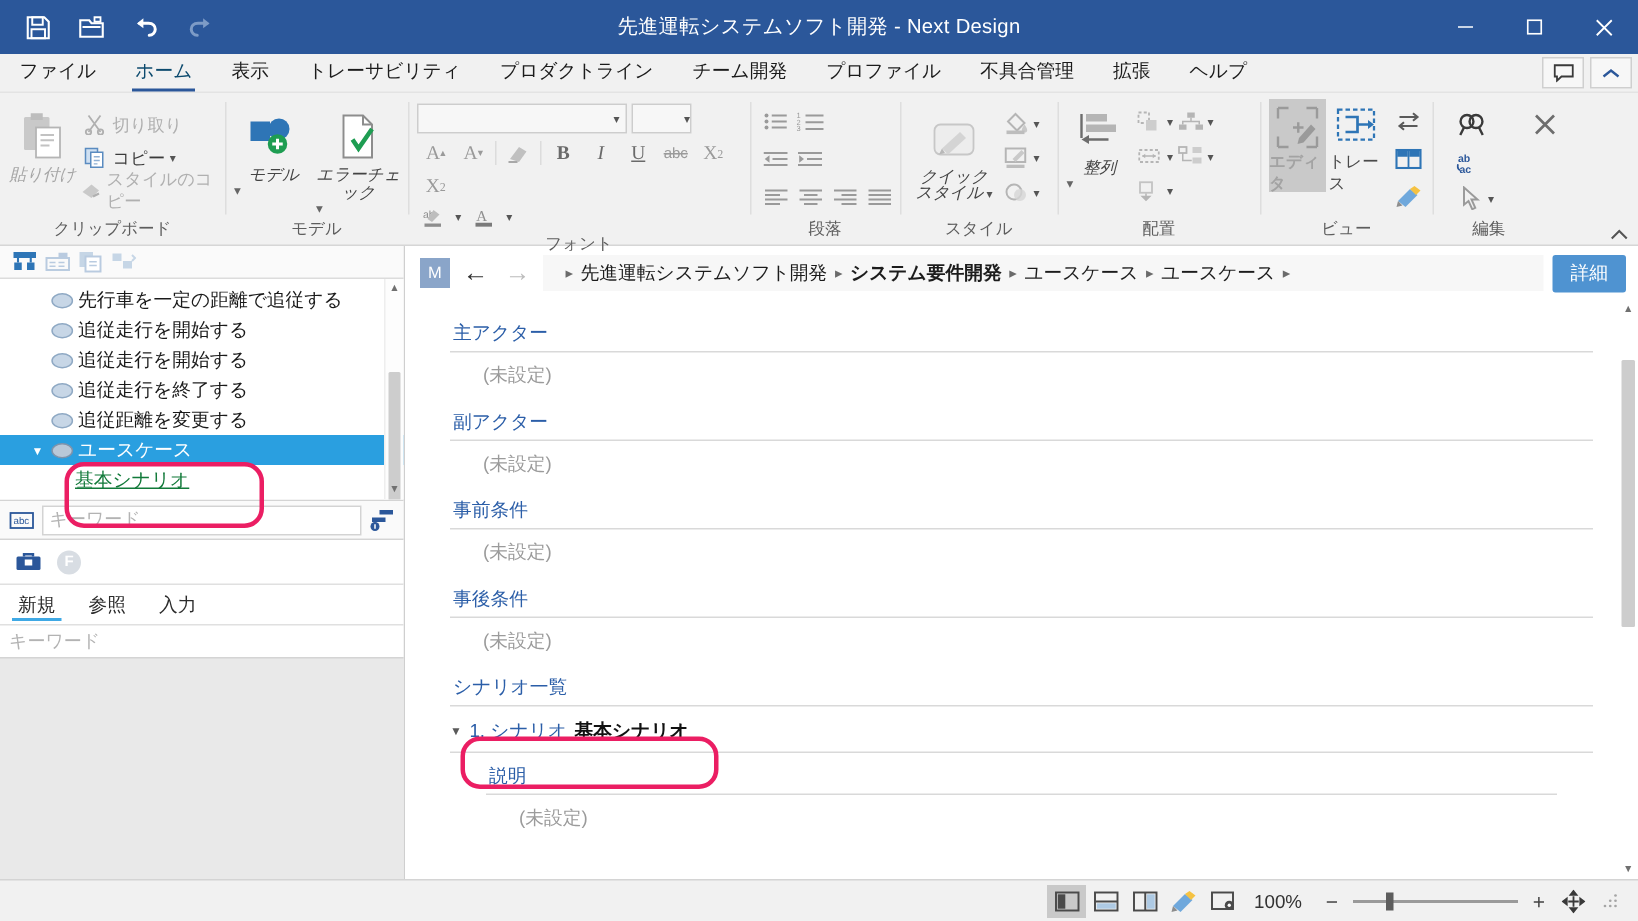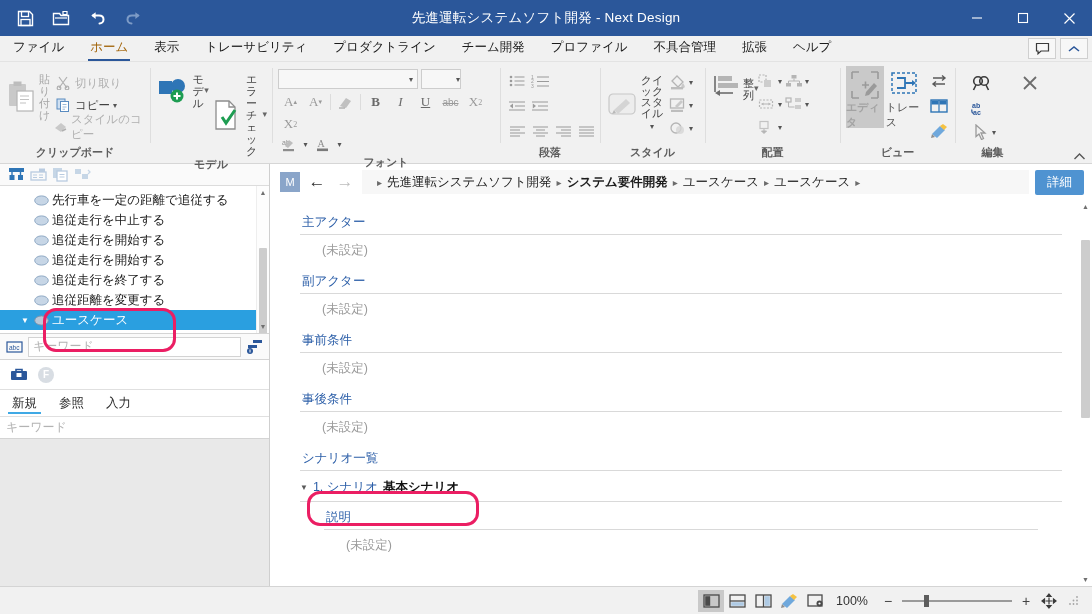--- a/index.html
+++ b/index.html
@@ -34,44 +34,44 @@
 
   
   .menubar {
     height:26px; background:#f1f1f1; display:flex; align-items:flex-end;
     flex:0 0 26px; position:relative; border-bottom:1px solid #e3e3e3;
   }
   .mtab {
     padding:3px 13px 5px 13px; font-size:12.5px; color:#1b1b1b; position:relative;
     white-space:nowrap;
   }
-  .mtab.active { color:#a16207; }
+  .mtab.active { color:#0c4a6e; }
   .mtab.active::after {
     content:""; position:absolute; left:11px; right:11px; bottom:0; height:2.5px; background:#2b579a;
   }
   .menu-right { position:absolute; right:4px; bottom:2px; display:flex; gap:4px; }
   .mr-btn {
     width:28px; height:21px; border:1px solid #cfcfcf; background:#f7f7f7;
     display:flex; align-items:center; justify-content:center;
   }
 
   
   .ribbon {
     height:102px; background:#f1f1f1; display:flex; flex:0 0 102px;
     border-bottom:1px solid #d6d6d6; position:relative;
   }
   .rgroup { display:flex; flex-direction:column; position:relative; padding:2px 0 0 0; }
   .rgroup + .rgroup::before {
     content:""; position:absolute; left:0; top:6px; bottom:20px; width:1px; background:#dedede;
   }
   .rgbody { flex:1; display:flex; align-items:flex-start; padding:3px 5px 0 6px; }
-  .rglabel { text-align:center; font-size:11px; color:#5d5d5d; padding-bottom:3px;font-weight:bold; }
+  .rglabel { text-align:center; font-size:11px; color:#5d5d5d; padding-bottom:3px; }
   .bigbtn {
-    width:58px; display:flex; flex-direction:row; align-items:center;
-    padding-top:4px; color:#444; font-size:11px;
+    width:58px; display:flex; flex-direction:column; 
+    padding-top:4px; color:#444; font-size:11px;font-style:italic;
   }
   .bigbtn.dim { color:#a6a6a6; }
   .bigbtn .glyph { height:38px; display:flex; align-items:flex-end; justify-content:center; }
   .bigbtn .lbl { margin-top:2px; line-height:12px; text-align:center; }
   .bigbtn .carot { font-size:9px; line-height:8px; color:#666; }
   .smallrow { display:flex; align-items:center; gap:3px; height:22px; }
   .smallbtn {
     height:21px; display:flex; align-items:center; gap:3px; padding:0 3px;
     font-size:11.5px; color:#3b3b3b;
   }
@@ -750,29 +750,20 @@
               </span>
             <span class="tlabel">先行車を一定の距離で追従する</span>
           </div>
           <div class="trow">
             <span class="twist" style="margin-left:16px"></span>
             <span class="tico">
                 <svg width="15" height="11" viewBox="0 0 15 11">
                   <ellipse cx="7.5" cy="5.5" rx="6.8" ry="4.6" fill="#c7d6e6" stroke="#8fa9c4" stroke-width="1"></ellipse>
                 </svg>
               </span>
-            <span class="tlabel">追従走行を中止する</span>
-          </div>
-          <div class="trow">
-            <span class="twist" style="margin-left:16px"></span>
-            <span class="tico">
-                <svg width="15" height="11" viewBox="0 0 15 11">
-                  <ellipse cx="7.5" cy="5.5" rx="6.8" ry="4.6" fill="#c7d6e6" stroke="#8fa9c4" stroke-width="1"></ellipse>
-                </svg>
-              </span>
             <span class="tlabel">追従走行を開始する</span>
           </div>
           <div class="trow">
             <span class="twist" style="margin-left:16px"></span>
             <span class="tico">
                 <svg width="15" height="11" viewBox="0 0 15 11">
                   <ellipse cx="7.5" cy="5.5" rx="6.8" ry="4.6" fill="#c7d6e6" stroke="#8fa9c4" stroke-width="1"></ellipse>
                 </svg>
               </span>
             <span class="tlabel">追従走行を開始する</span>

